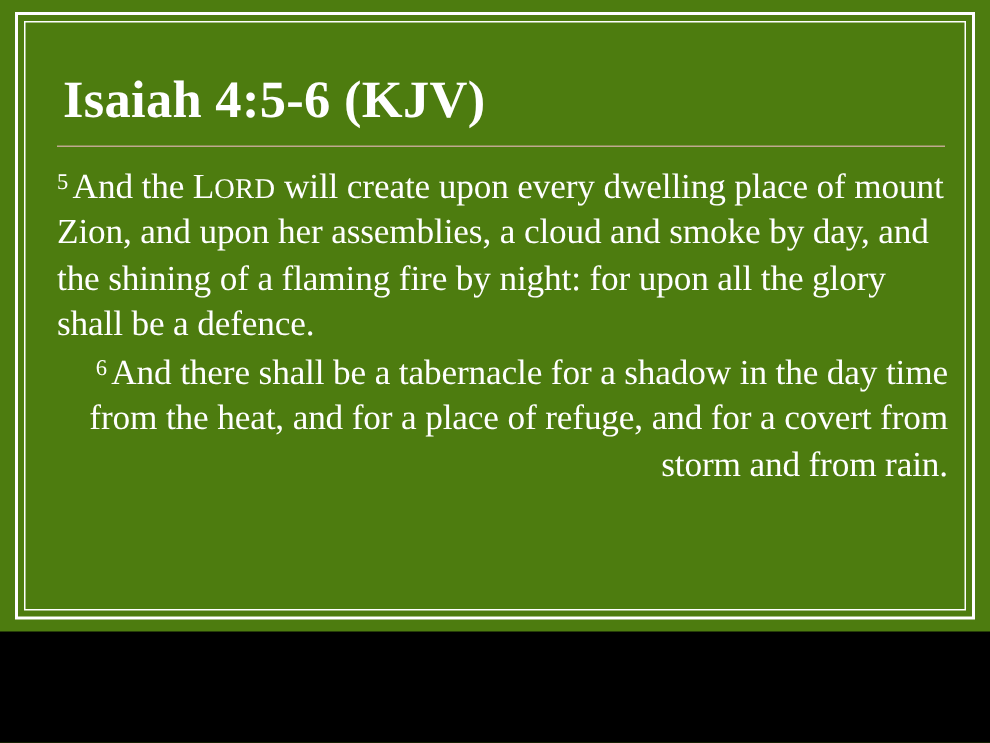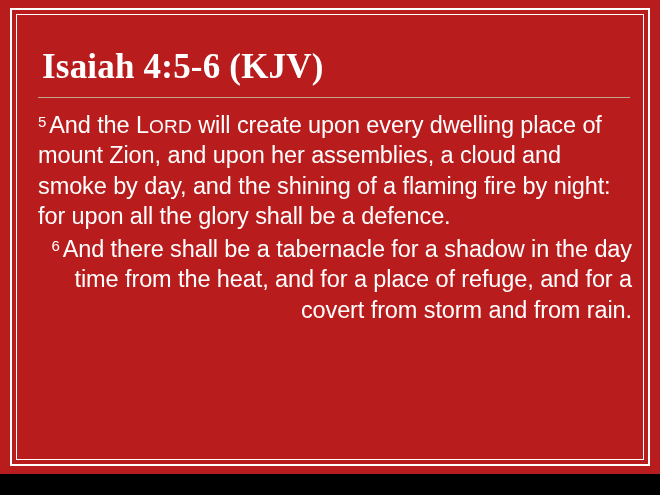--- a/index.html
+++ b/index.html
@@ -9,22 +9,22 @@
   }
   body {
     width: 660px;
     height: 495px;
     overflow: hidden;
     font-family: "Liberation Sans", sans-serif;
   }
   .slide {
     position: relative;
     width: 660px;
-    height: 474px;
-    background: #b91c1c;
+    height: 421px;
+    background: #4d7c0f;
     box-sizing: border-box;
   }
   .frame-outer {
     position: absolute;
     left: 10px;
     top: 8px;
     right: 10px;
     bottom: 8px;
     border: 2px solid #ffffff;
     box-sizing: border-box;
@@ -56,20 +56,21 @@
     margin: 0 0 10px 0;
     padding: 0 0 0 8px;
   }
   .title-rule {
     height: 1px;
     background: #c0a98f;
     margin: 0 4px 12px 4px;
   }
   .verses {
     padding: 0 2px 0 4px;
+    font-family: Liberation Serif, serif;
   }
   .verse {
     color: #ffffff;
     font-size: 23.5px;
     line-height: 1.30;
     margin: 0 0 2px 0;
     text-align: left;
     letter-spacing: -0.1px;
   }
   .verse:last-child {

